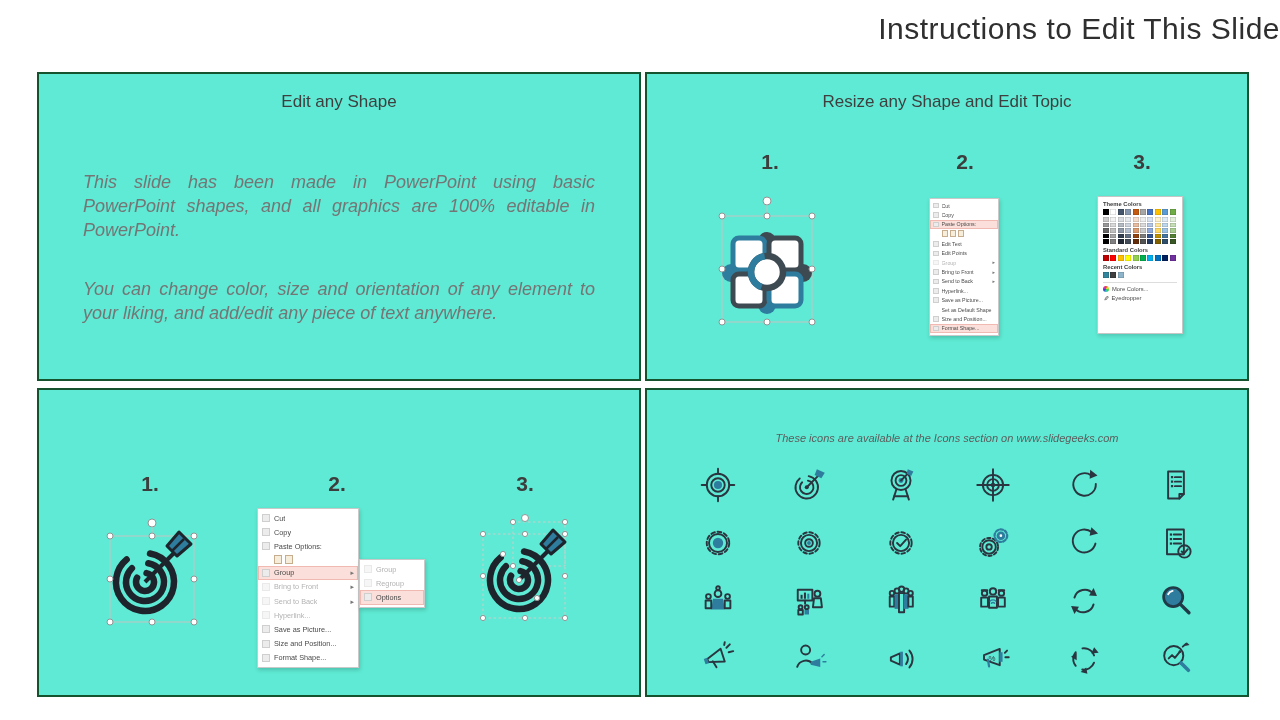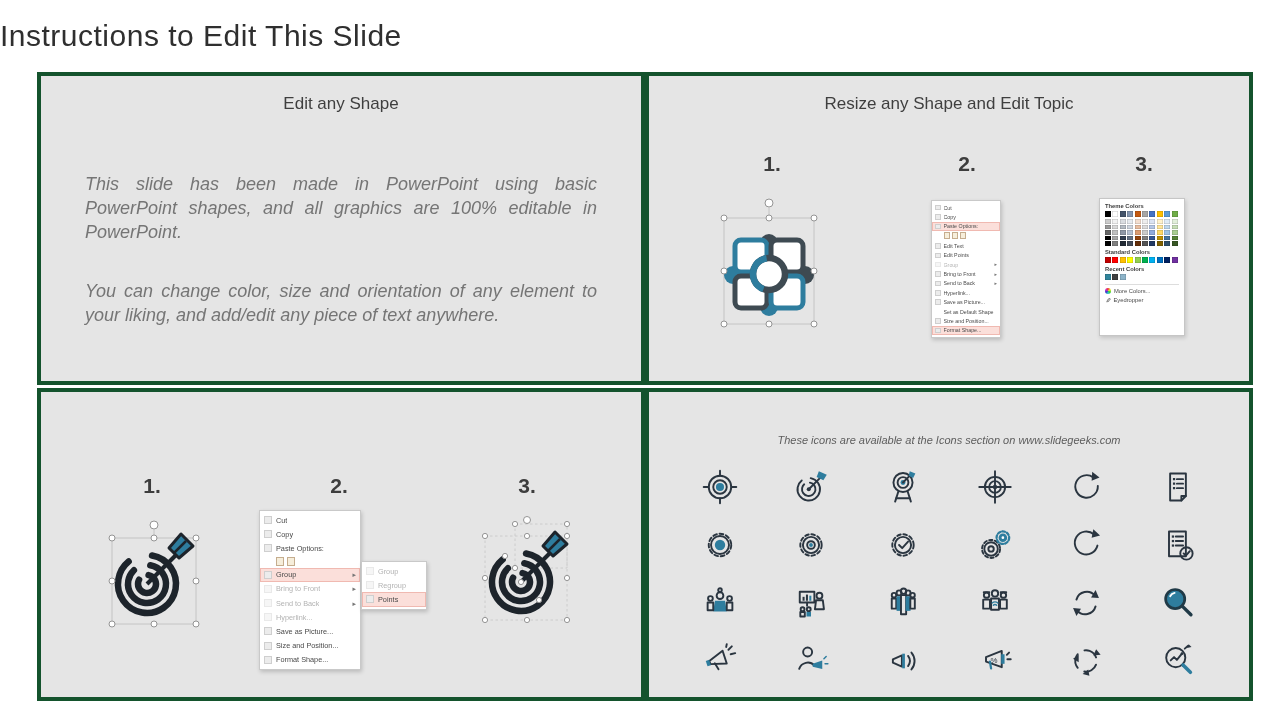--- a/index.html
+++ b/index.html
@@ -1,20 +1,20 @@
 <!DOCTYPE html>
 <html><head>
 <meta charset="utf-8">
 <style>
   html,body{margin:0;padding:0;background:#fff;}
   body{width:1280px;height:720px;position:relative;overflow:hidden;
        font-family:"Liberation Sans","DejaVu Sans",sans-serif;color:#3d3d3d;}
-  .title{position:absolute;left:0;right:0;top:19px;text-align:left;
+  .title{position:absolute;left:0;right:0;top:12px;text-align:right;
          font-size:30px;color:#2f2f2f;letter-spacing:.5px;}
-  .panel{position:absolute;width:600px;height:305px;border:4px solid #14532d;background:#e5e5e5;}
+  .panel{position:absolute;width:600px;height:305px;border:2px solid #14532d;background:#5eead4;}
   #p-tl{left:37px;top:72px;}  #p-tr{left:645px;top:72px;}
   #p-bl{left:37px;top:388px;} #p-br{left:645px;top:388px;}
   .p-head{position:absolute;top:18px;left:0;right:0;text-align:center;font-size:17px;color:#3f3f3f;}
   .p-sub{position:absolute;top:42px;left:0;right:0;text-align:center;font-size:11px;
          font-style:italic;color:#5d5d5d;}
   .para{position:absolute;left:44px;right:44px;font-style:italic;font-size:18px;
         color:#757575;text-align:justify;line-height:1.34;}
   .stepnum{position:absolute;width:44px;text-align:center;font-size:21px;font-weight:bold;color:#3d3d3d;}
   .ill{position:absolute;}
   
@@ -316,21 +316,21 @@
         <div class="mi disabled">
           <span class="mic"></span>
           <span class="mil">Group</span>
         </div>
         <div class="mi disabled">
           <span class="mic"></span>
           <span class="mil">Regroup</span>
         </div>
         <div class="mi highlight">
           <span class="mic"></span>
-          <span class="mil">Points</span>
+          <span class="mil">Options</span>
         </div>
       </div>
   <div class="mi">
         <span class="mic"></span>
         <span class="mil">Cut</span>
       </div>
       <div class="mi">
         <span class="mic"></span>
         <span class="mil">Copy</span>
       </div>

